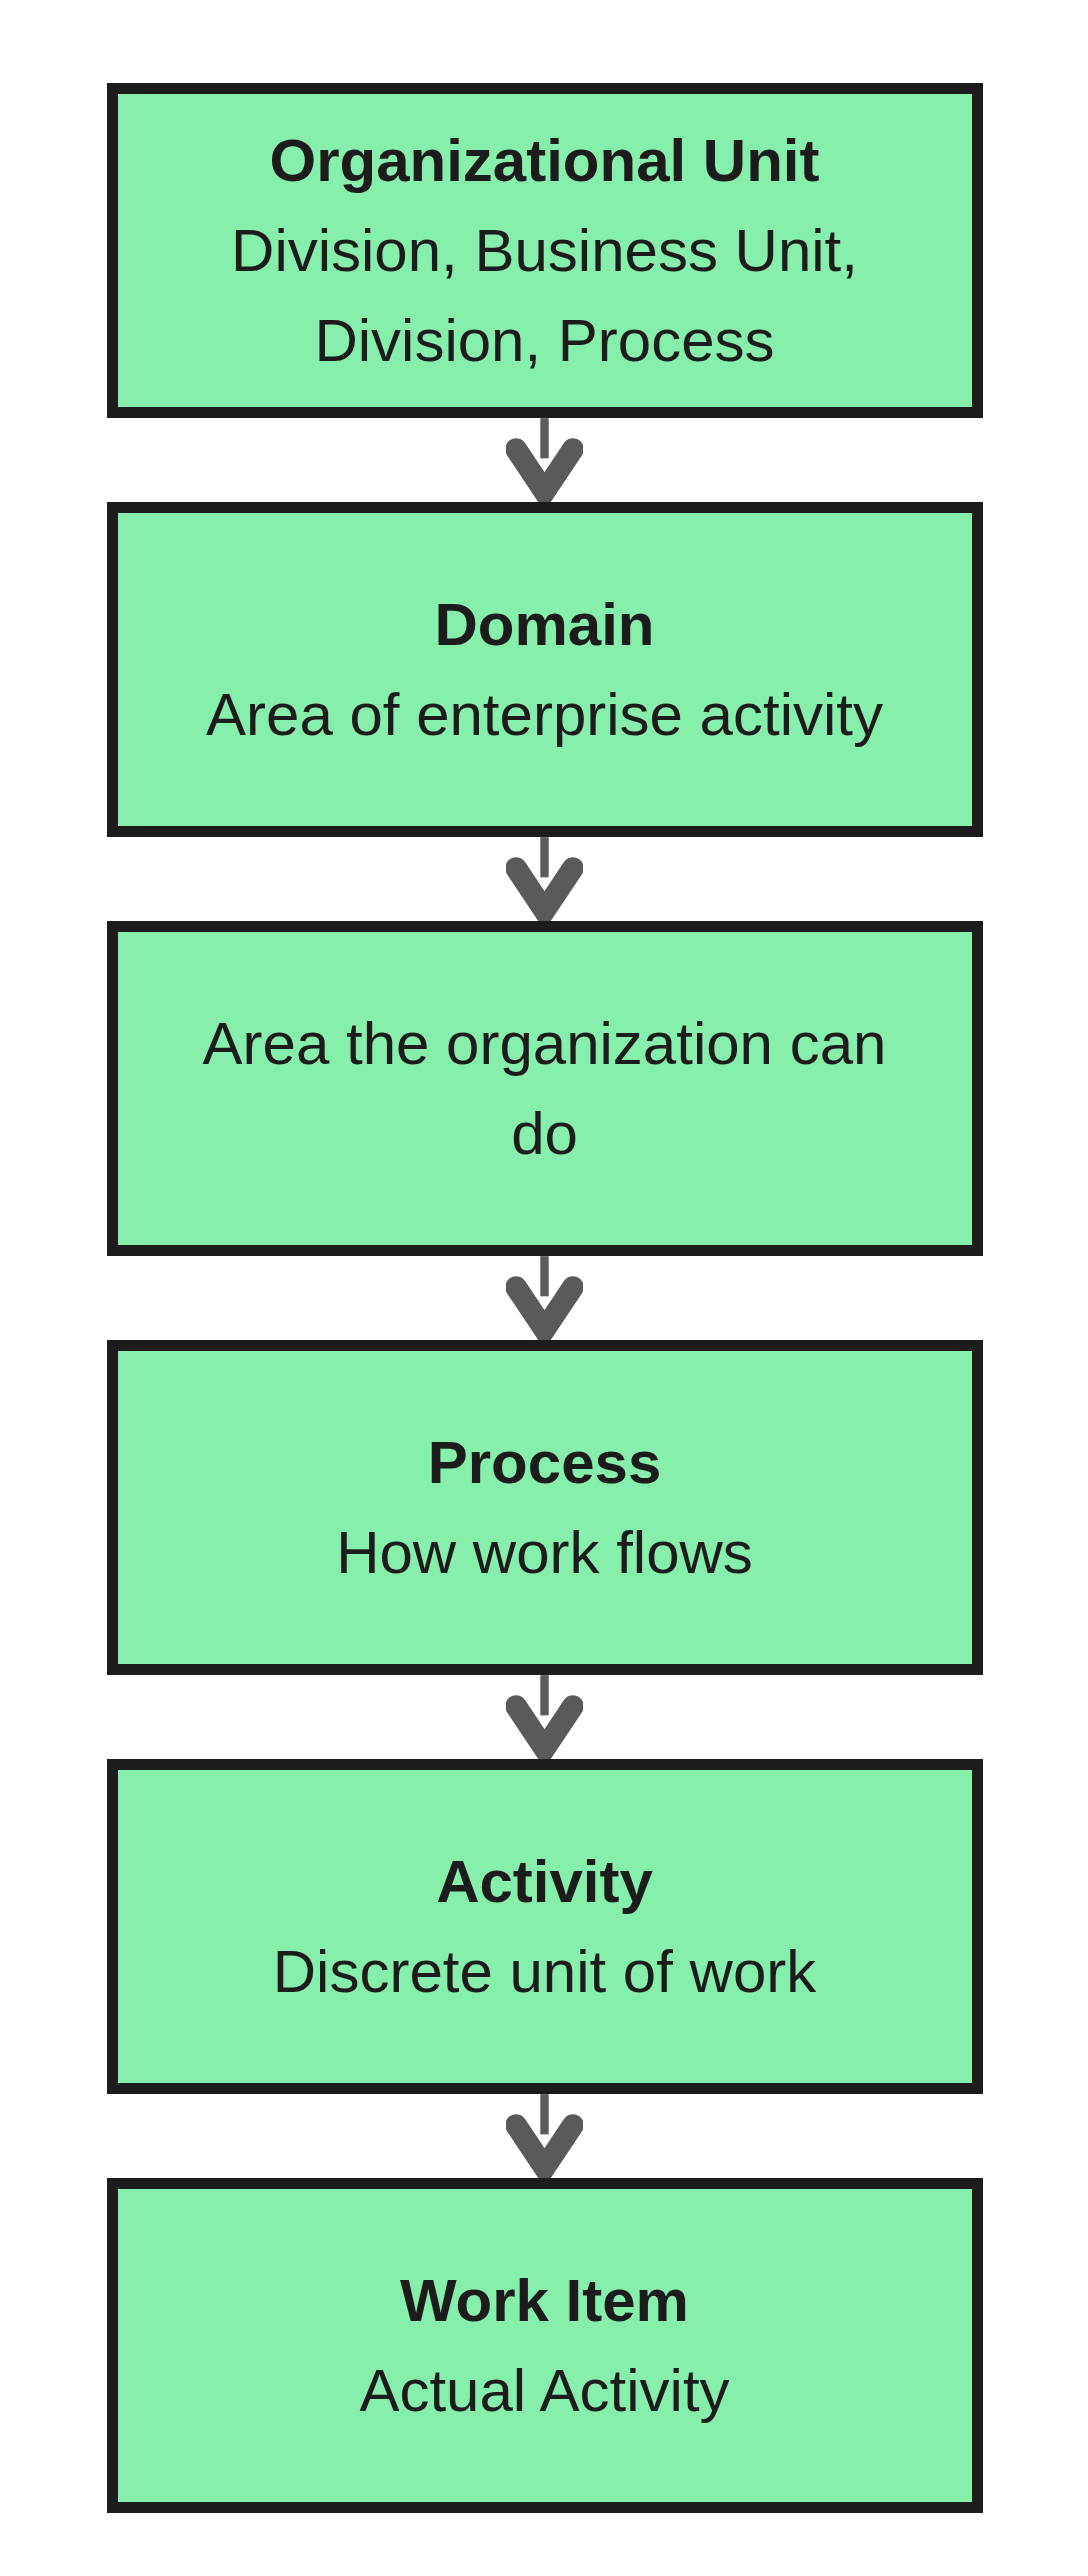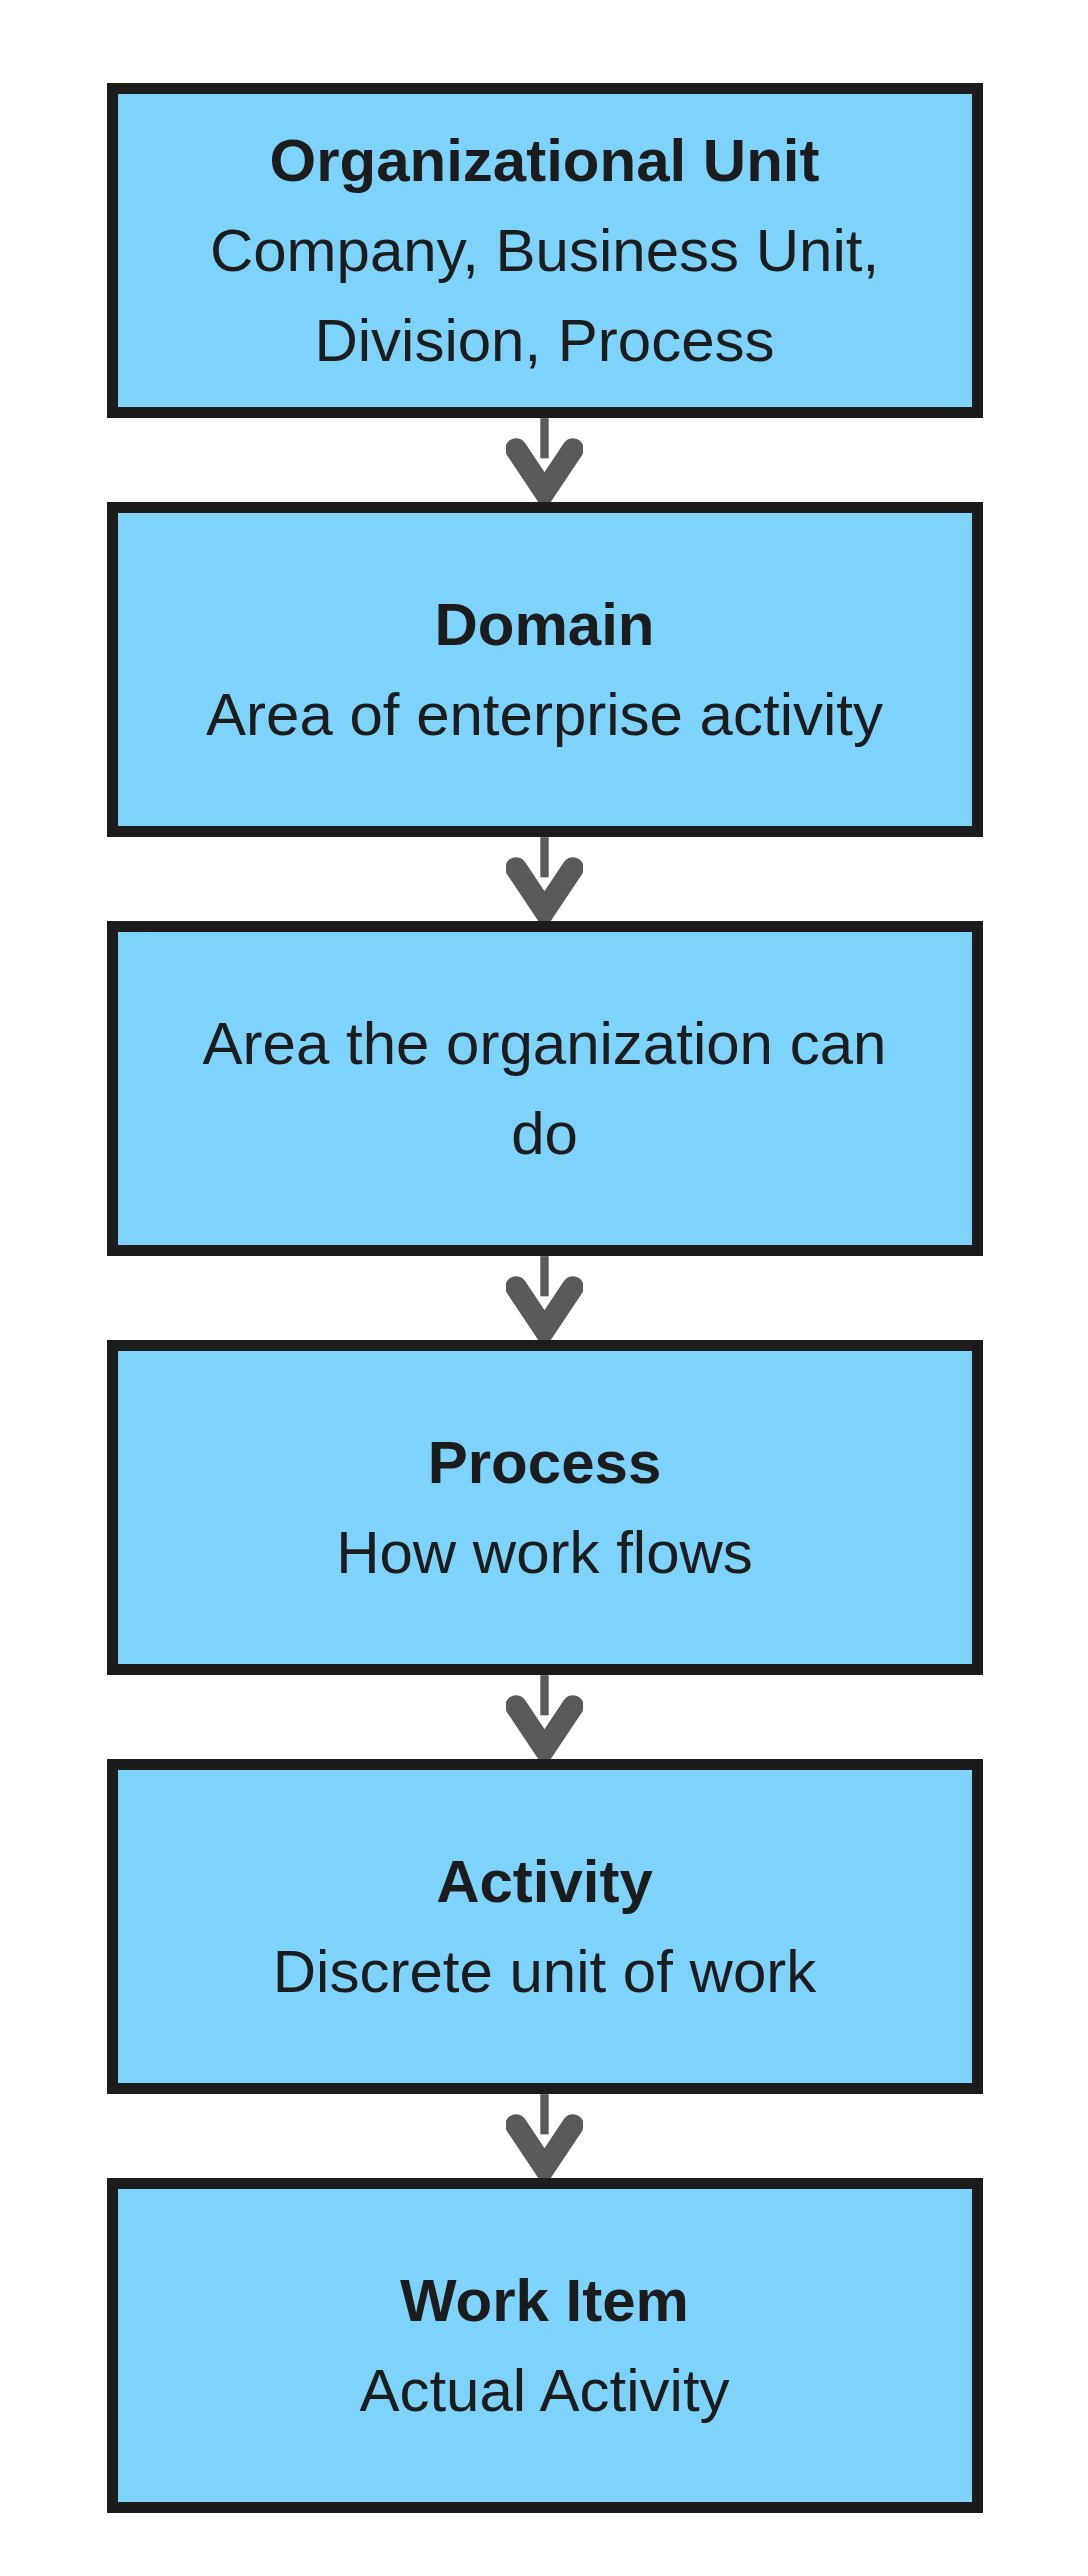--- a/index.html
+++ b/index.html
@@ -19,21 +19,21 @@
     display: flex;
     flex-direction: column;
     align-items: center;
   }
   .flow-box {
     box-sizing: border-box;
     width: 876px;
     height: 335px;
     flex: 0 0 auto;
     border: 11px solid #1c1c1c;
-    background: #7dd3fc;
+    background: #86efac;
     display: flex;
     flex-direction: column;
     align-items: center;
     justify-content: center;
     text-align: center;
     font-family: "Liberation Sans", sans-serif;
     font-size: 60px;
     line-height: 90px;
     color: #1c1c1c;
     padding-left: 8.4px;
@@ -54,21 +54,21 @@
     flex: 0 0 auto;
   }
 </style>
 </head>
 <body>
 
 <div class="flowchart">
 
   <div class="flow-box">
     <span class="box-title">Organizational Unit</span>
-    <span class="box-line">Company, Business Unit,</span>
+    <span class="box-line">Division, Business Unit,</span>
     <span class="box-line">Division, Process</span>
   </div>
 
   <svg class="flow-arrow" viewBox="0 0 92 100" aria-hidden="true">
     <line x1="46" y1="0" x2="46" y2="48" stroke-width="10" stroke="#5a5a5a"></line>
     <path d="M12 37 L46 88 L80 37" fill="none" stroke-width="26" stroke-linecap="round" stroke-linejoin="miter" stroke="#5a5a5a"></path>
   </svg>
 
   <div class="flow-box">
     <span class="box-title">Domain</span>

